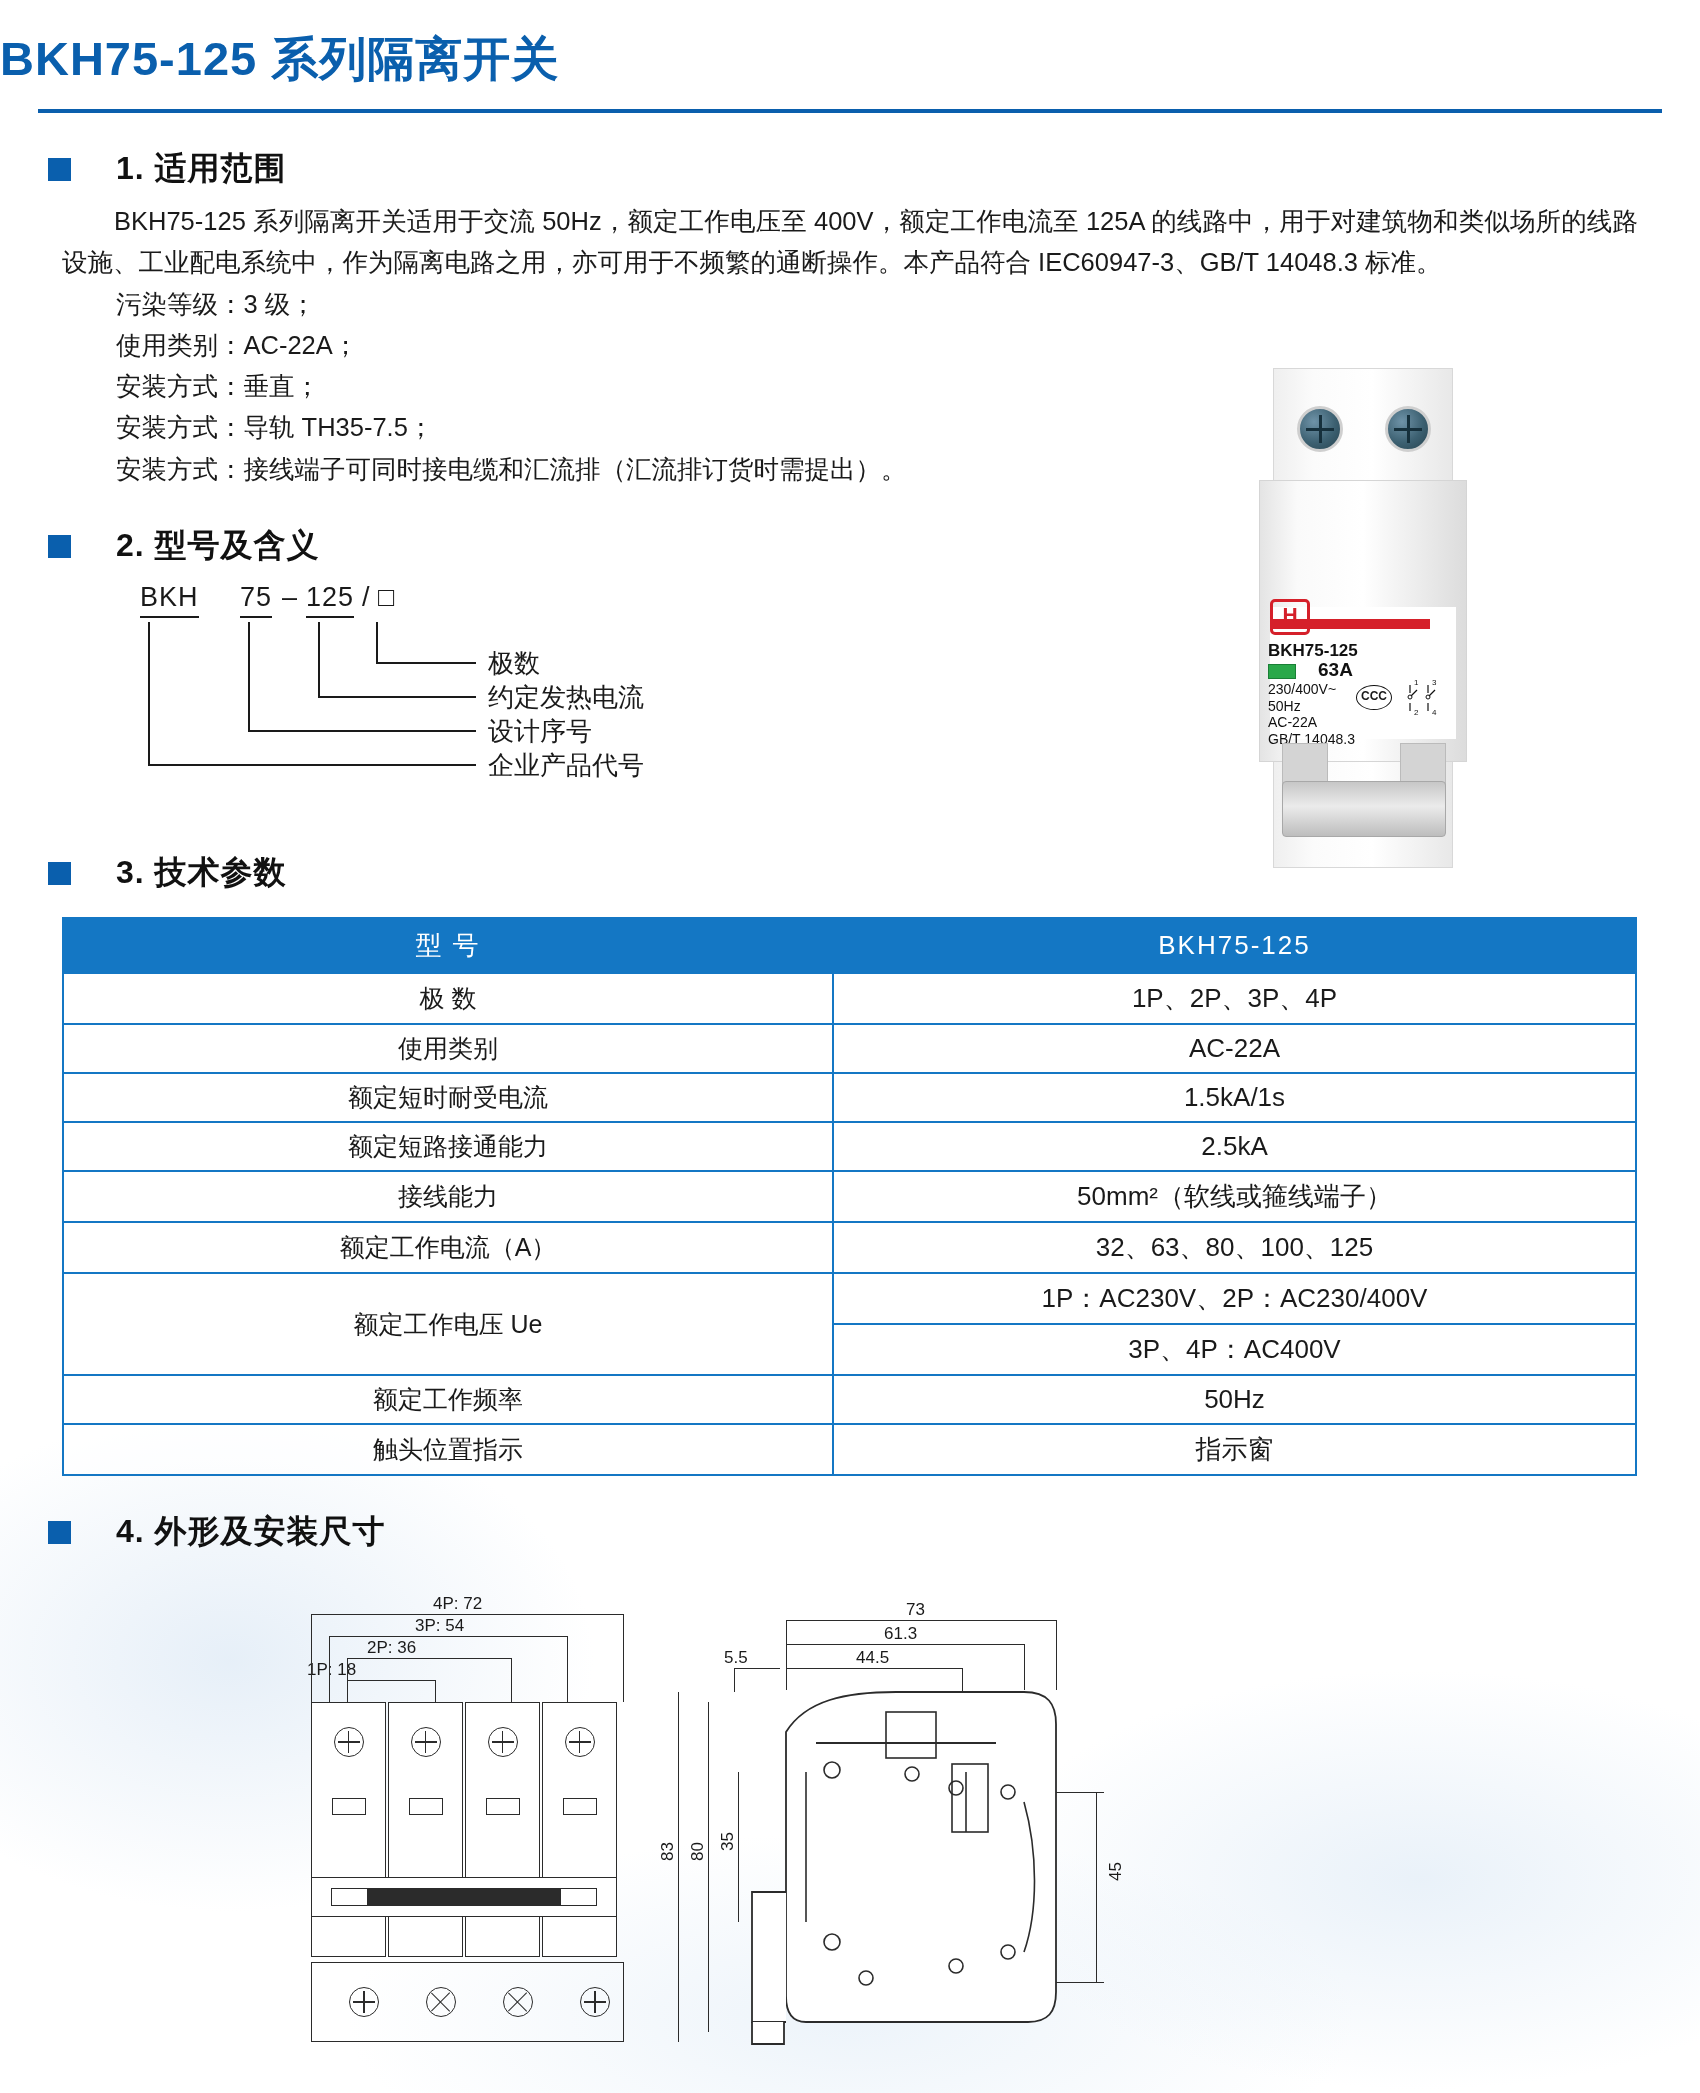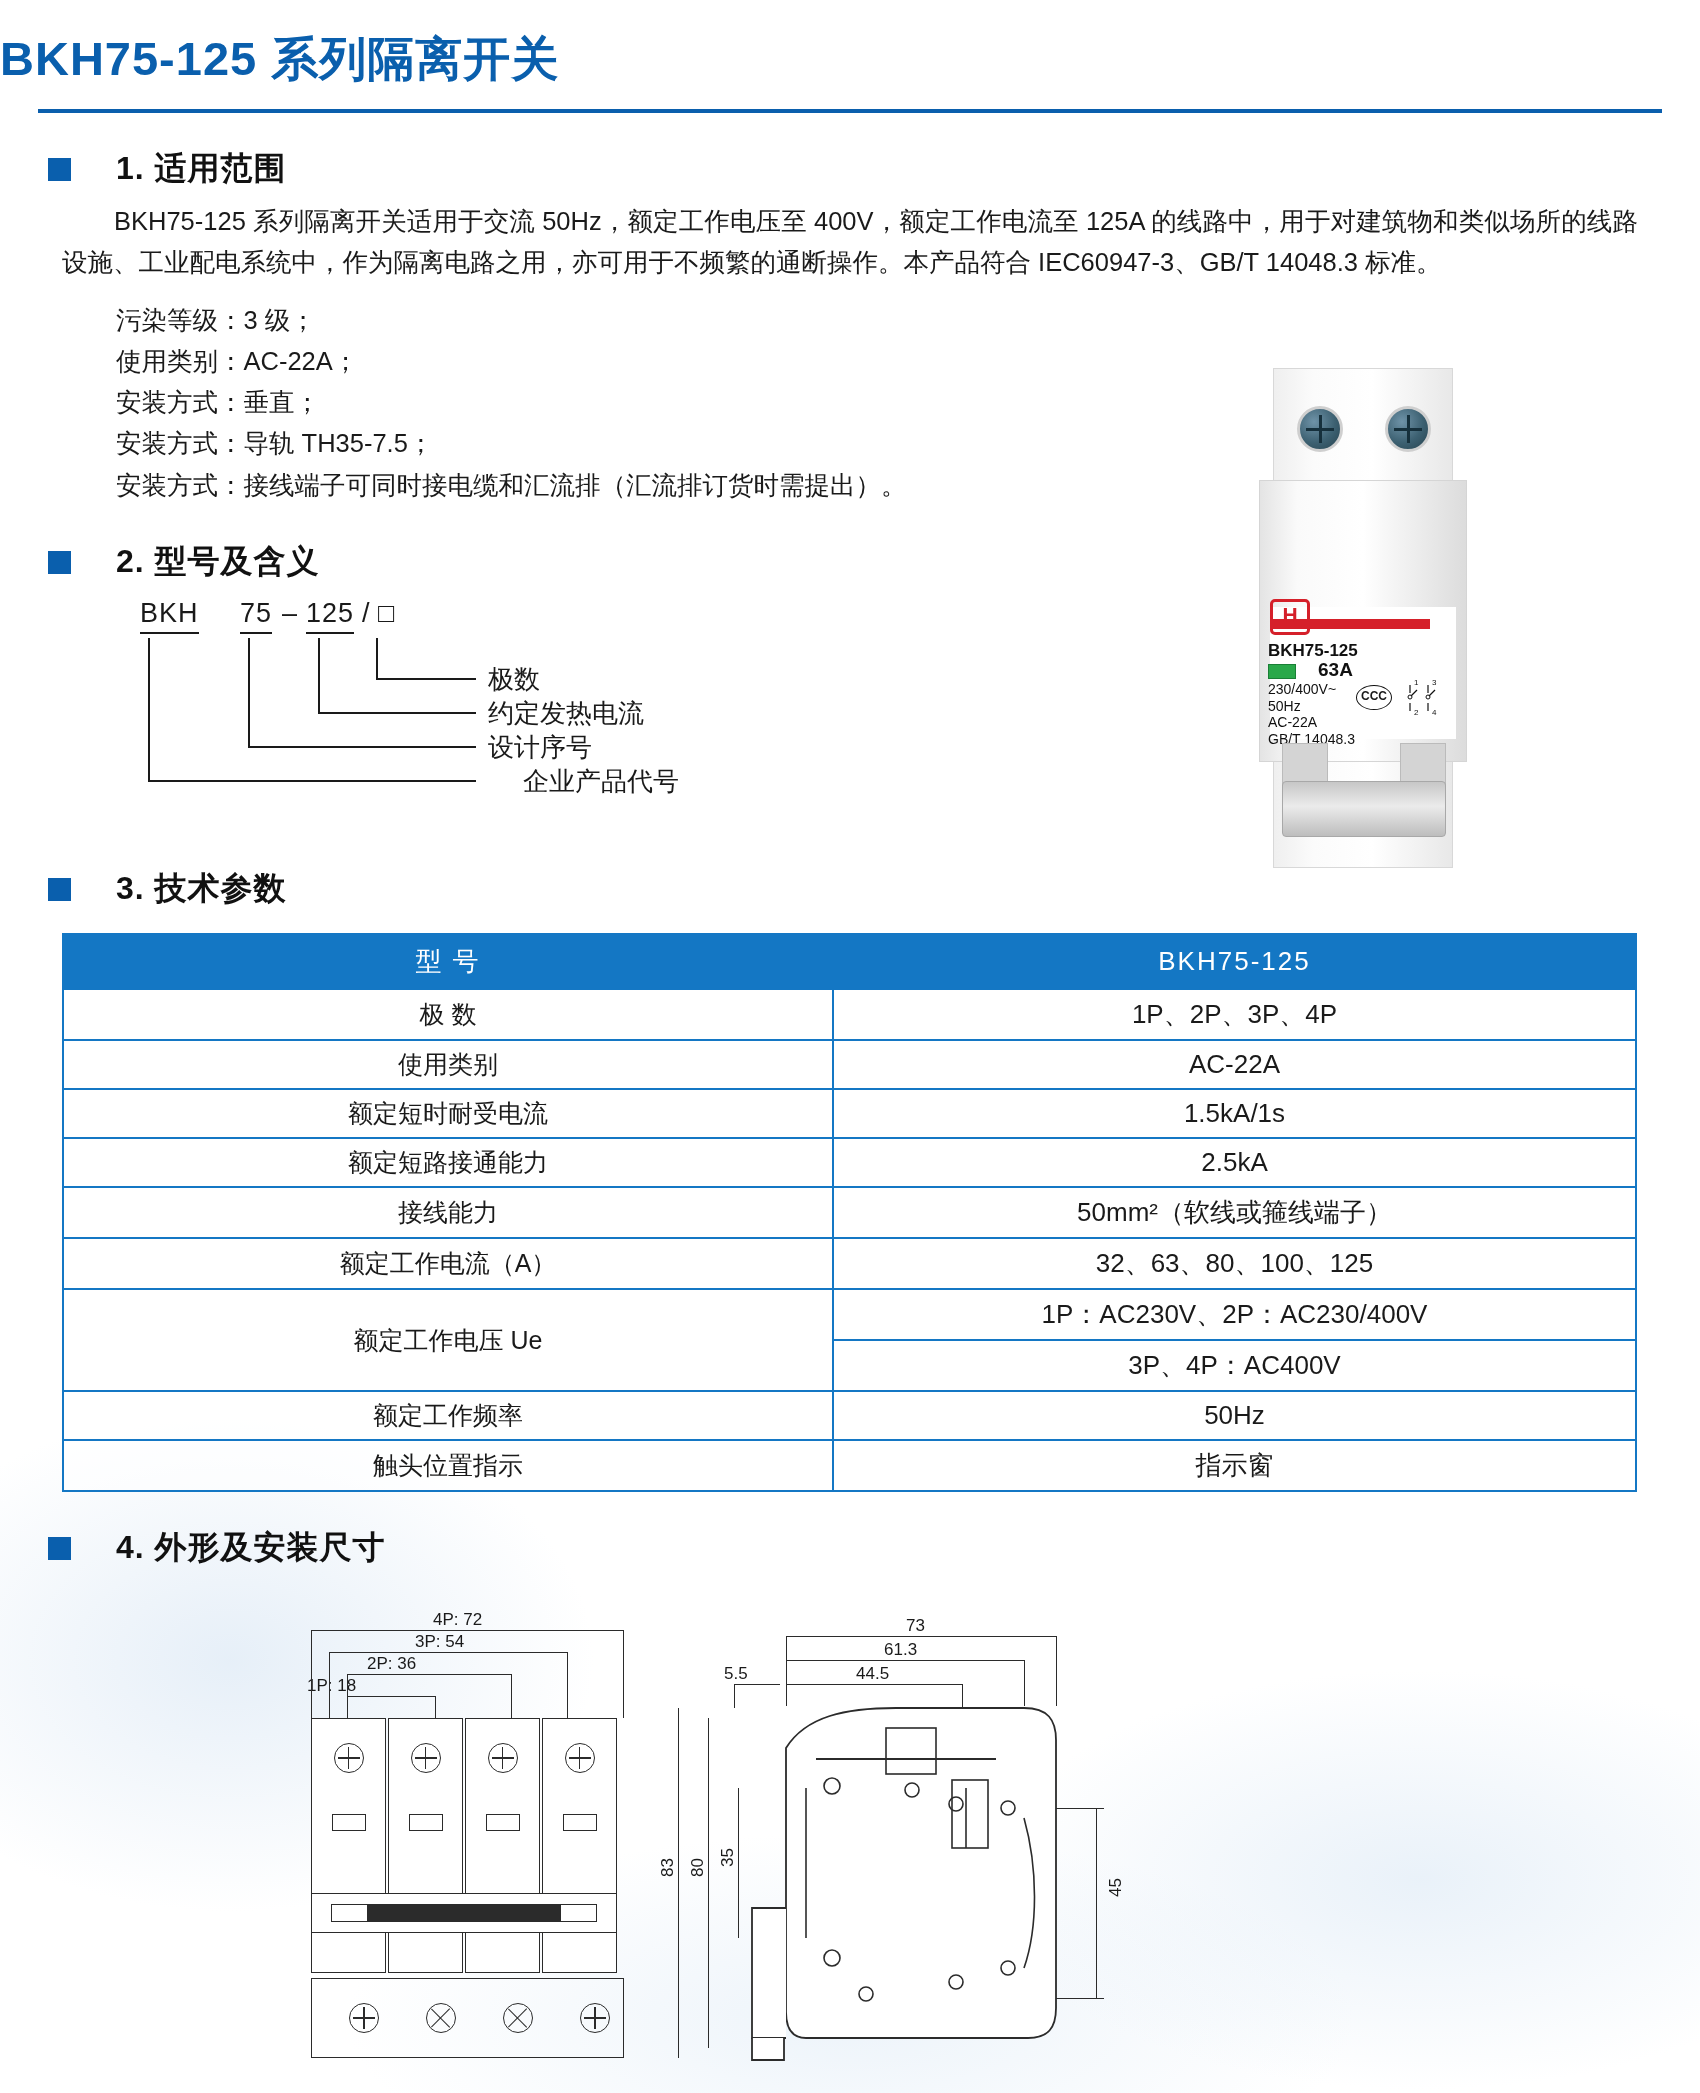--- a/index.html
+++ b/index.html
@@ -64,21 +64,21 @@
   .para {
     margin: 10px 62px 0 62px;
     font-size: 25.5px;
     line-height: 1.62;
     color: #1a1a1a;
     text-align: justify;
   }
   .para .indent { display: inline-block; width: 52px; }
 
   .speclist {
-    margin: 16px 0 0 116px;
+    margin: 0 0 0 116px;
     font-size: 25.5px;
     line-height: 1.62;
     color: #1a1a1a;
   }
   .speclist div { white-space: nowrap; }
 
   
   .photo {
     position: absolute;
     left: 1245px;
@@ -346,21 +346,21 @@
       <div class="vline" style="left:266px; top:40px; height:40px;"></div>
       <div class="hline" style="left:266px; top:80px; width:100px;"></div>
 
       <div class="hline" style="left:266px; top:114px; width:100px;"></div>
       <div class="hline" style="left:266px; top:148px; width:100px;"></div>
       <div class="hline" style="left:266px; top:182px; width:100px;"></div>
 
       <div class="mlabel" style="left:378px; top:64px;">极数</div>
       <div class="mlabel" style="left:378px; top:98px;">约定发热电流</div>
       <div class="mlabel" style="left:378px; top:132px;">设计序号</div>
-      <div class="mlabel" style="left:378px; top:166px;margin-left:35px;">企业产品代号</div>
+      <div class="mlabel" style="left:378px; top:166px;">企业产品代号</div>
     </div>
 
     <div class="section-head">
       <div class="sq"></div>
       <div class="stext">3. 技术参数</div>
     </div>
 
     <table class="spec">
       <colgroup>
           <col class="c1">

